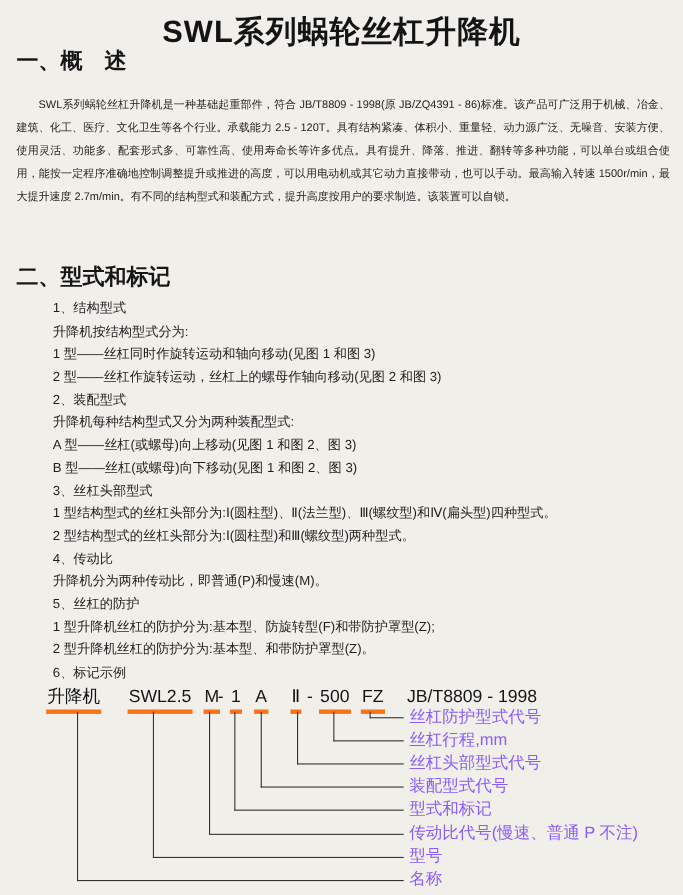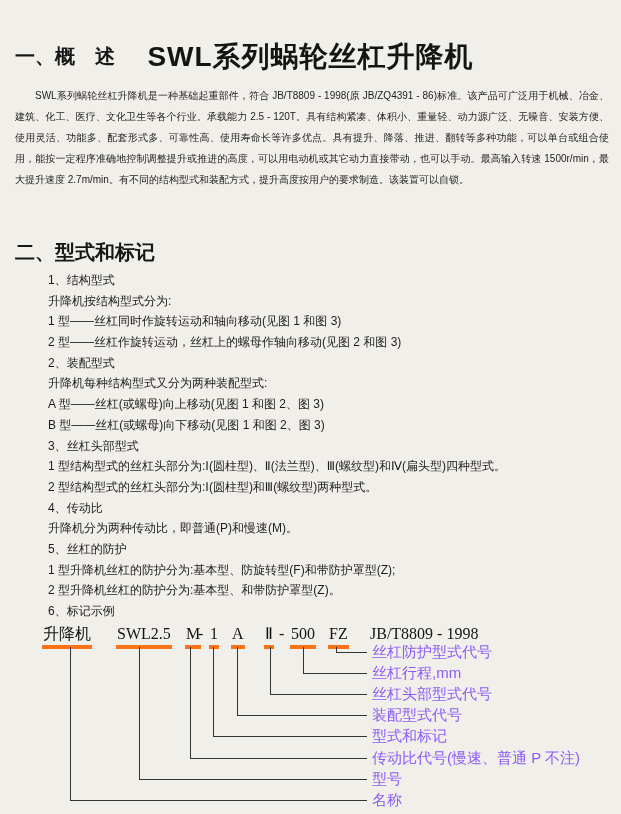--- a/index.html
+++ b/index.html
@@ -9,21 +9,21 @@
     font-family:"Liberation Sans", sans-serif;
     color:#1b1b1b;
   }
   .page {
     position:relative; width:621px; height:814px;
     background:#f1efea;
   }
   .title {
     position:absolute; top:13px; left:0; width:621px;
     text-align:center; font-size:28px; font-weight:bold;
-    letter-spacing:1px; line-height:32px; color:#141414;margin-top:28px;
+    letter-spacing:1px; line-height:32px; color:#141414;
   }
   .sec-heading {
     position:absolute; left:15px;
     font-size:20px; font-weight:bold; line-height:24px; color:#161616;
   }
   .h-overview { top:44px; }
   .h-types   { top:240px; }
   .paragraph {
     position:absolute; top:85px; left:15px; width:594px;
     font-size:10px; line-height:21px; text-align:justify;
@@ -32,21 +32,21 @@
   .types-list {
     position:absolute; top:270px; left:48px; width:565px;
     font-size:12px; line-height:20.7px; color:#1d1d1d;
   }
   .types-list > div { white-space:nowrap; height:20.7px; }
   .diagram {
     position:absolute; top:622px; left:0; width:621px; height:192px;
   }
   .code-part {
     position:absolute; top:2px; font-size:16px; line-height:20px;
-    font-family:Liberation Serif, serif; color:#141414; white-space:nowrap;
+    font-family:Liberation Sans, sans-serif; color:#141414; white-space:nowrap;
   }
   .code-part.u { border-bottom:4px solid #f97316; padding:0 1px 1px; }
   .leader {
     position:absolute;
     border-left:1px solid #333; border-bottom:1px solid #333;
   }
   .dlabel {
     position:absolute; left:372px; font-size:15px; line-height:20px;
     white-space:nowrap; color:#8b5cf6;
   }

